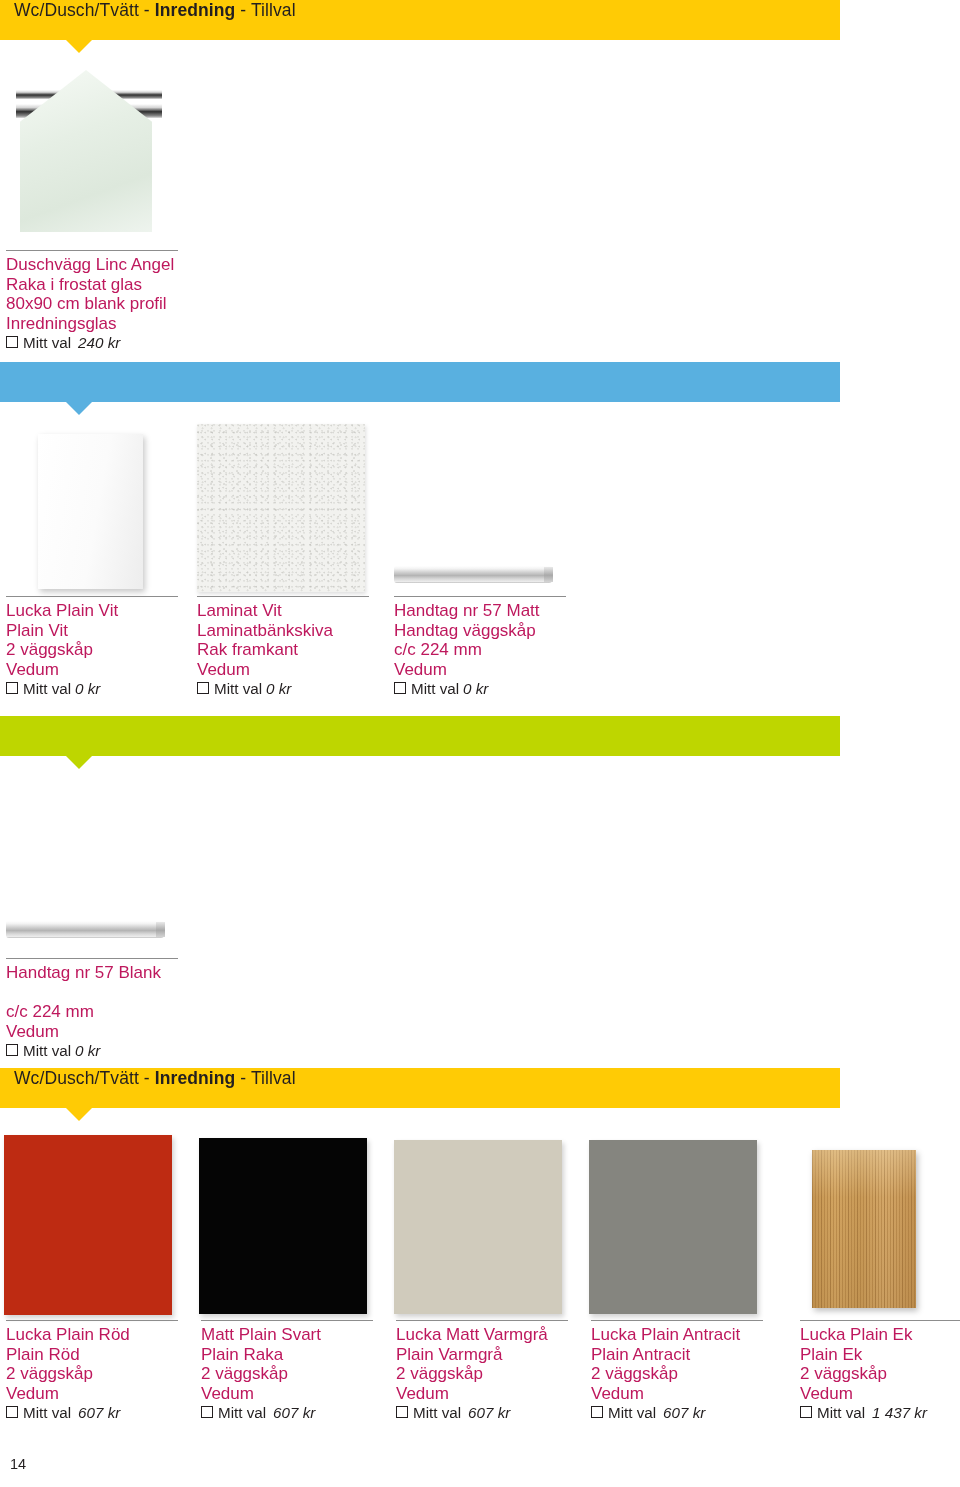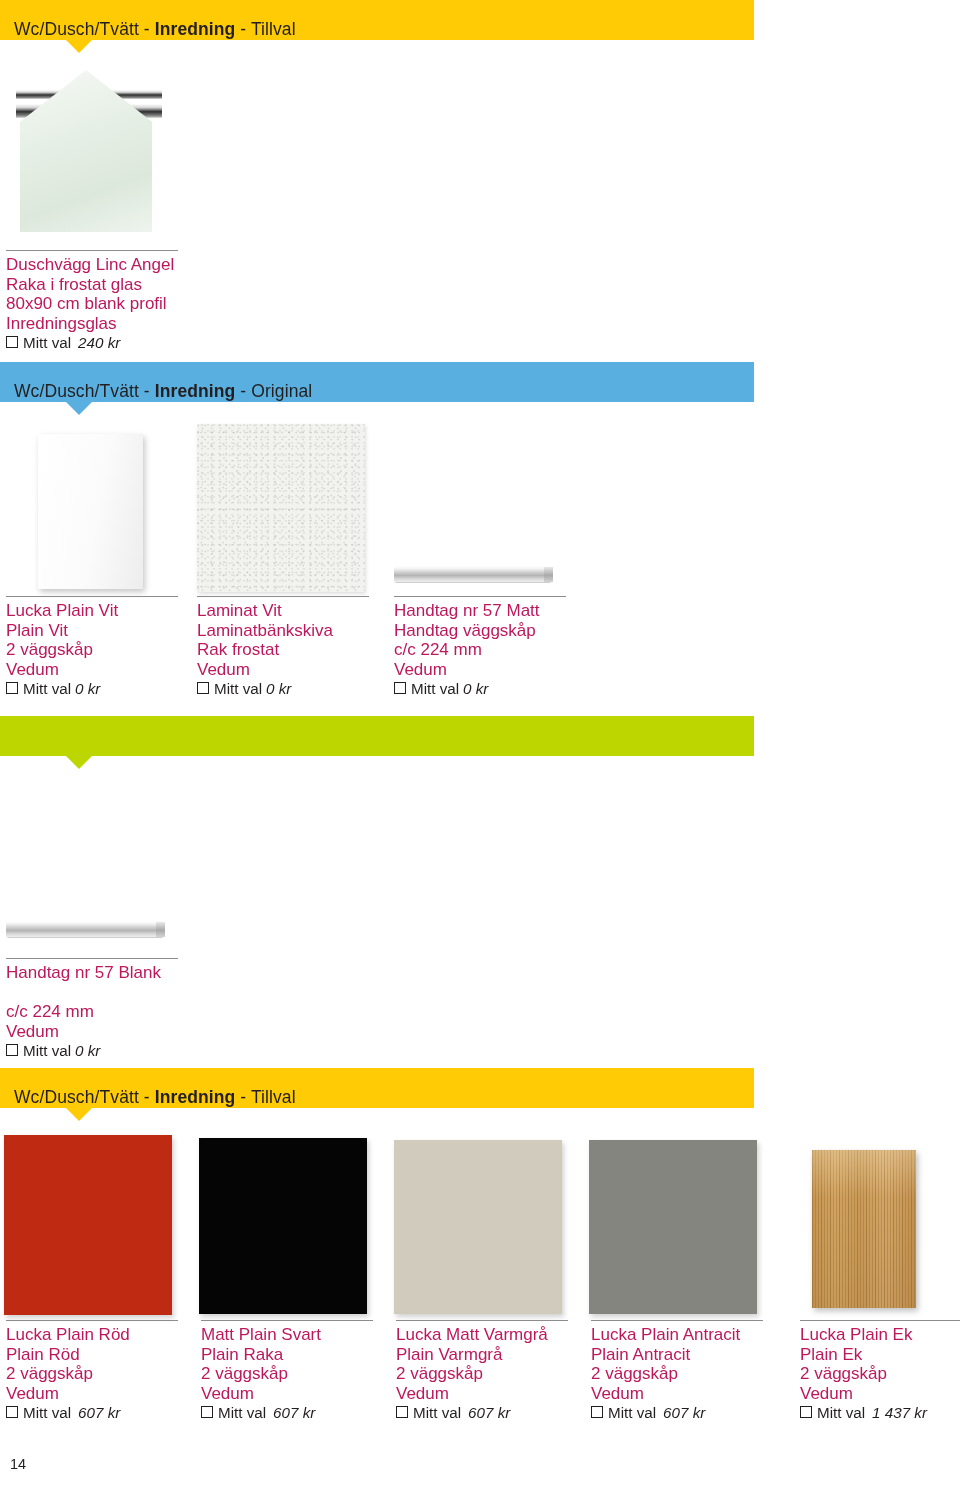--- a/index.html
+++ b/index.html
@@ -13,24 +13,24 @@
     position: relative;
     font-family: "Liberation Sans", sans-serif;
     color: #231f20;
     overflow: hidden;
   }
 
   
   .section-bar {
     position: absolute;
     left: 0;
-    width: 754px;
+    width: 840px;
     height: 40px;
     display: flex;
-    align-items: flex-end;
+    align-items: flex-start;
   }
   .section-bar .bar-text {
     padding-left: 14px;
     font-size: 17.5px;
     letter-spacing: 0.1px;
     white-space: nowrap;
     color: #231f20;
   }
   .section-bar .bar-text b { font-weight: 700; }
   .section-bar .bar-text .reg { font-weight: 400; }
@@ -184,23 +184,20 @@
   <div class="line">80x90 cm blank profil</div>
   <div class="line">Inredningsglas</div>
   <div class="choice">
     <span class="checkbox"></span>
     <span>Mitt val</span>
     <span class="price">240 kr</span>
   </div>
 </div>
 
 <div class="section-bar" id="bar-1" style="top:362px; background:#59B0E0;">
-  <div class="bar-text">
-    <span class="reg">Wc/Dusch/Tvätt - </span><b>Inredning</b><span class="reg"> - Original</span>
-  </div>
   <div class="notch" style="border-top:13px solid #59B0E0;"></div>
 </div>
 
 <div class="panel-white" style="left:38px; top:434px; width:105px; height:155px;"></div>
 
 <div class="panel-laminate" style="left:197px; top:424px; width:168px; height:168px;"></div>
 
 <div class="handle" style="left:394px; top:566px; width:158px; height:17px;"></div>
 
 <div class="cell" style="left:6px; top:596px;">
@@ -213,21 +210,21 @@
     <span class="checkbox"></span>
     <span>Mitt val</span>
     <span class="price tight">0 kr</span>
   </div>
 </div>
 
 <div class="cell" style="left:197px; top:596px;">
   <div class="rule"></div>
   <div class="line">Laminat Vit</div>
   <div class="line">Laminatbänkskiva</div>
-  <div class="line">Rak frostat</div>
+  <div class="line">Rak framkant</div>
   <div class="line">Vedum</div>
   <div class="choice">
     <span class="checkbox"></span>
     <span>Mitt val</span>
     <span class="price tight">0 kr</span>
   </div>
 </div>
 
 <div class="cell" style="left:394px; top:596px;">
   <div class="rule"></div>

